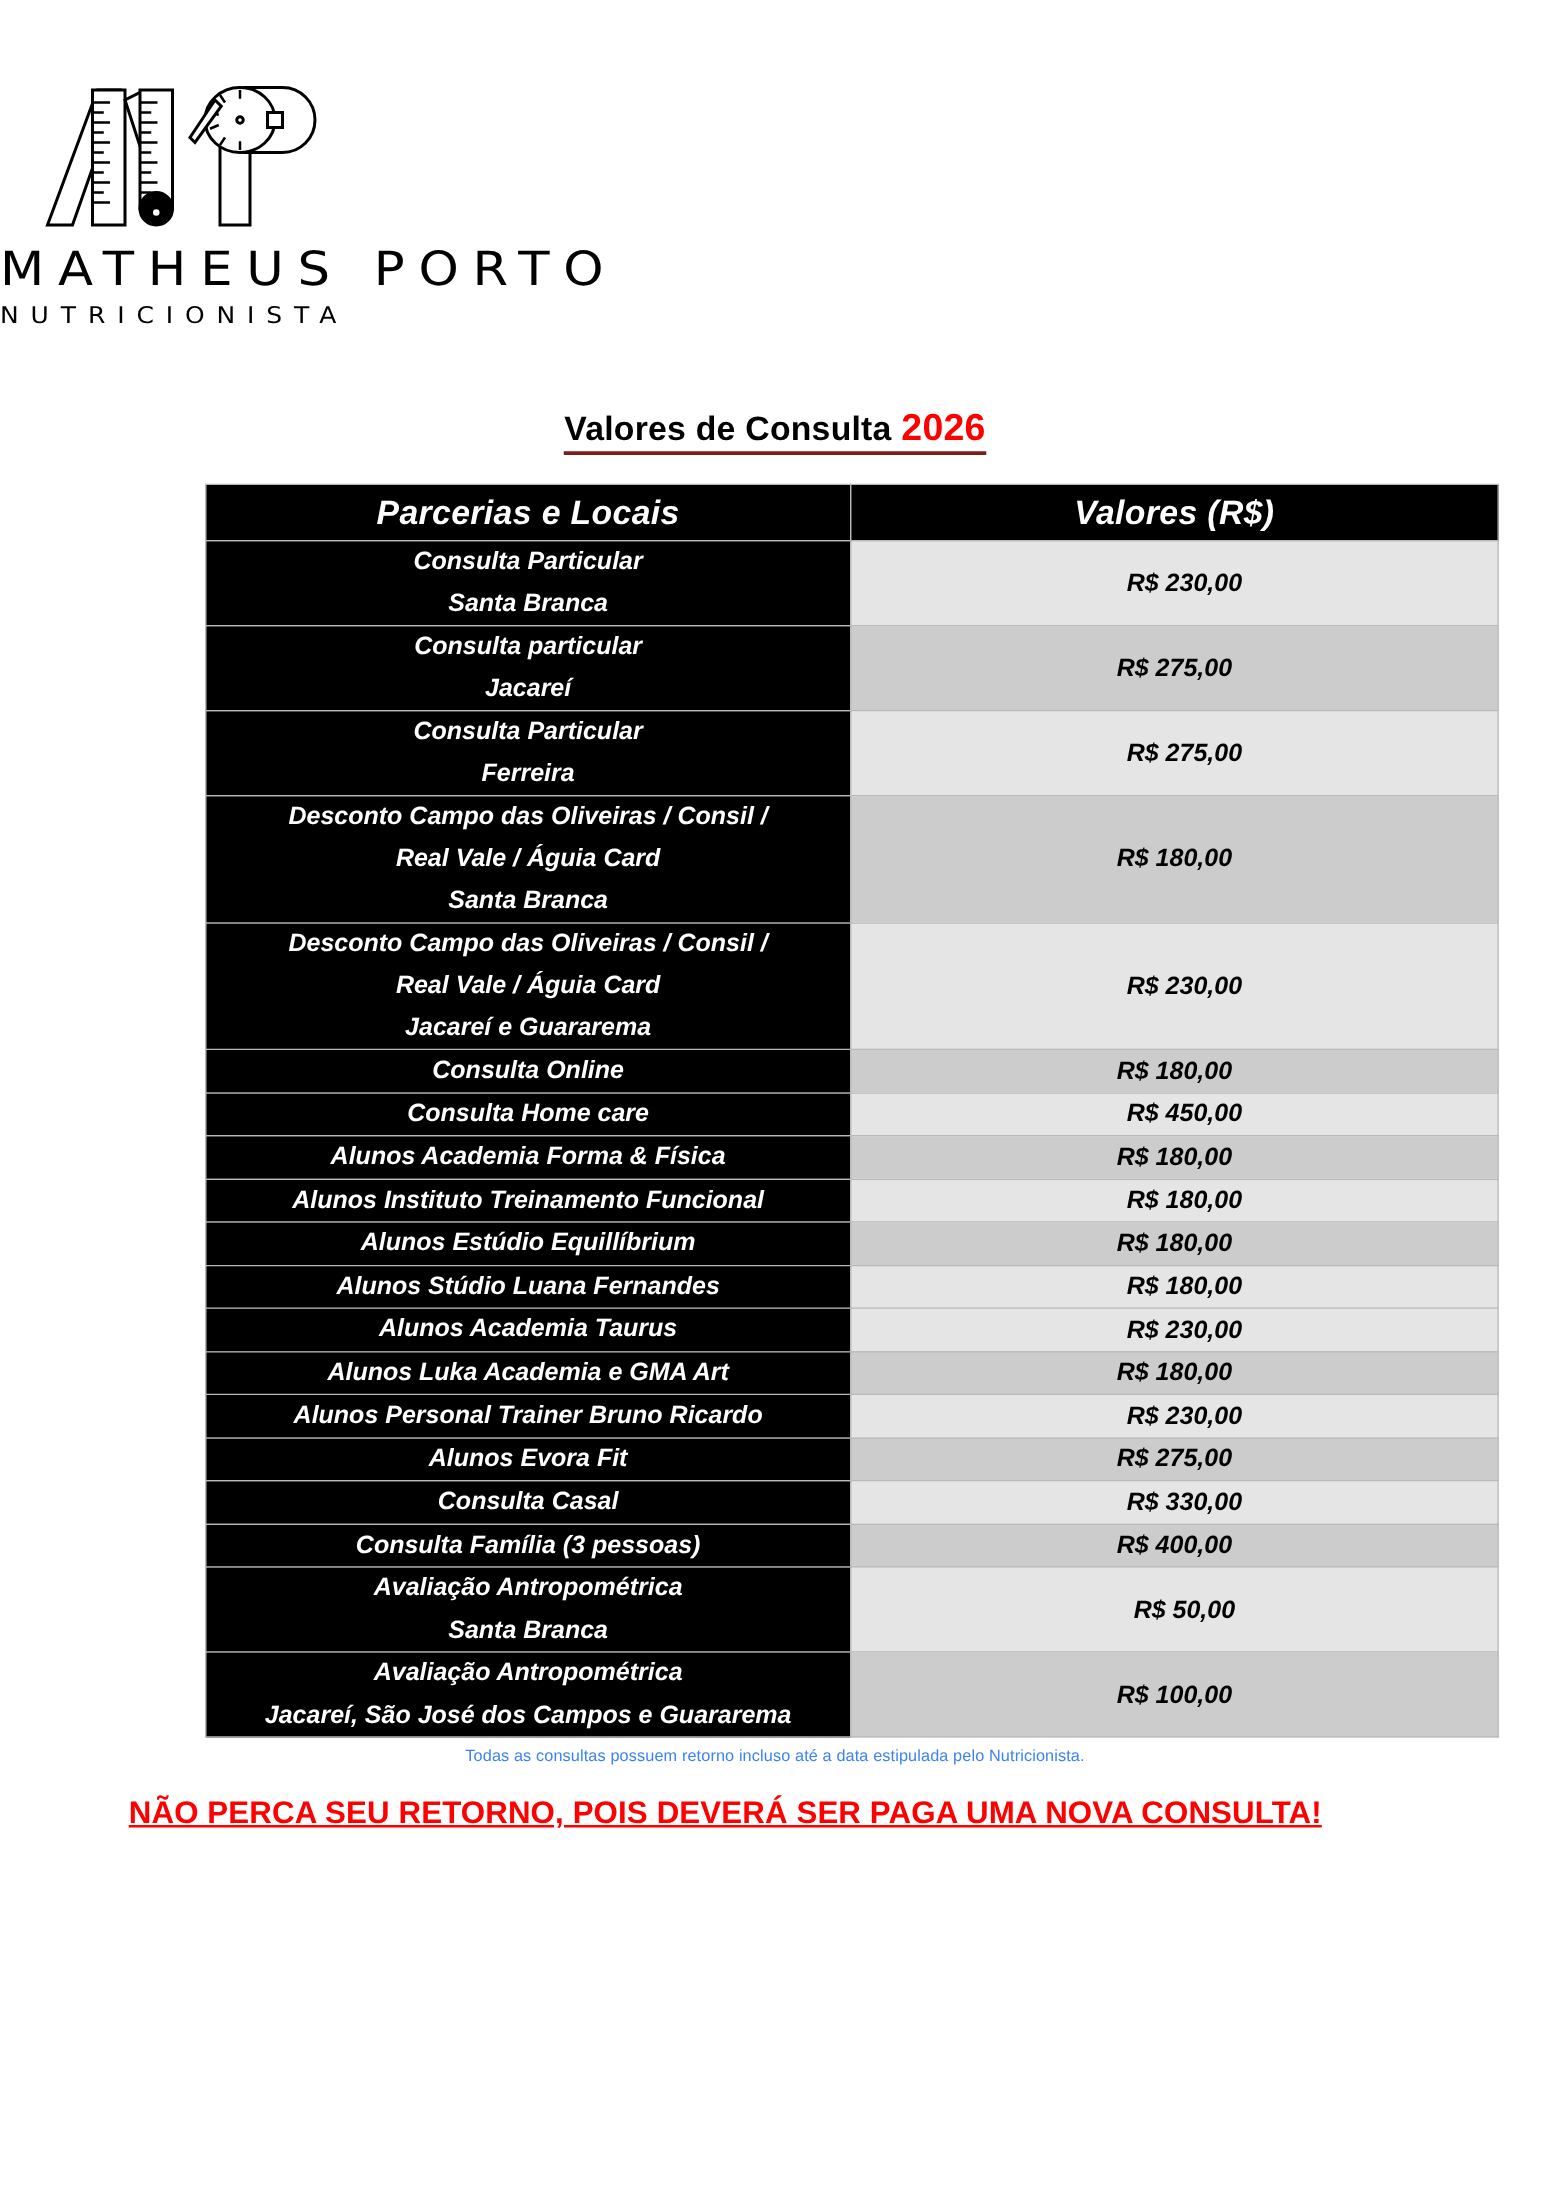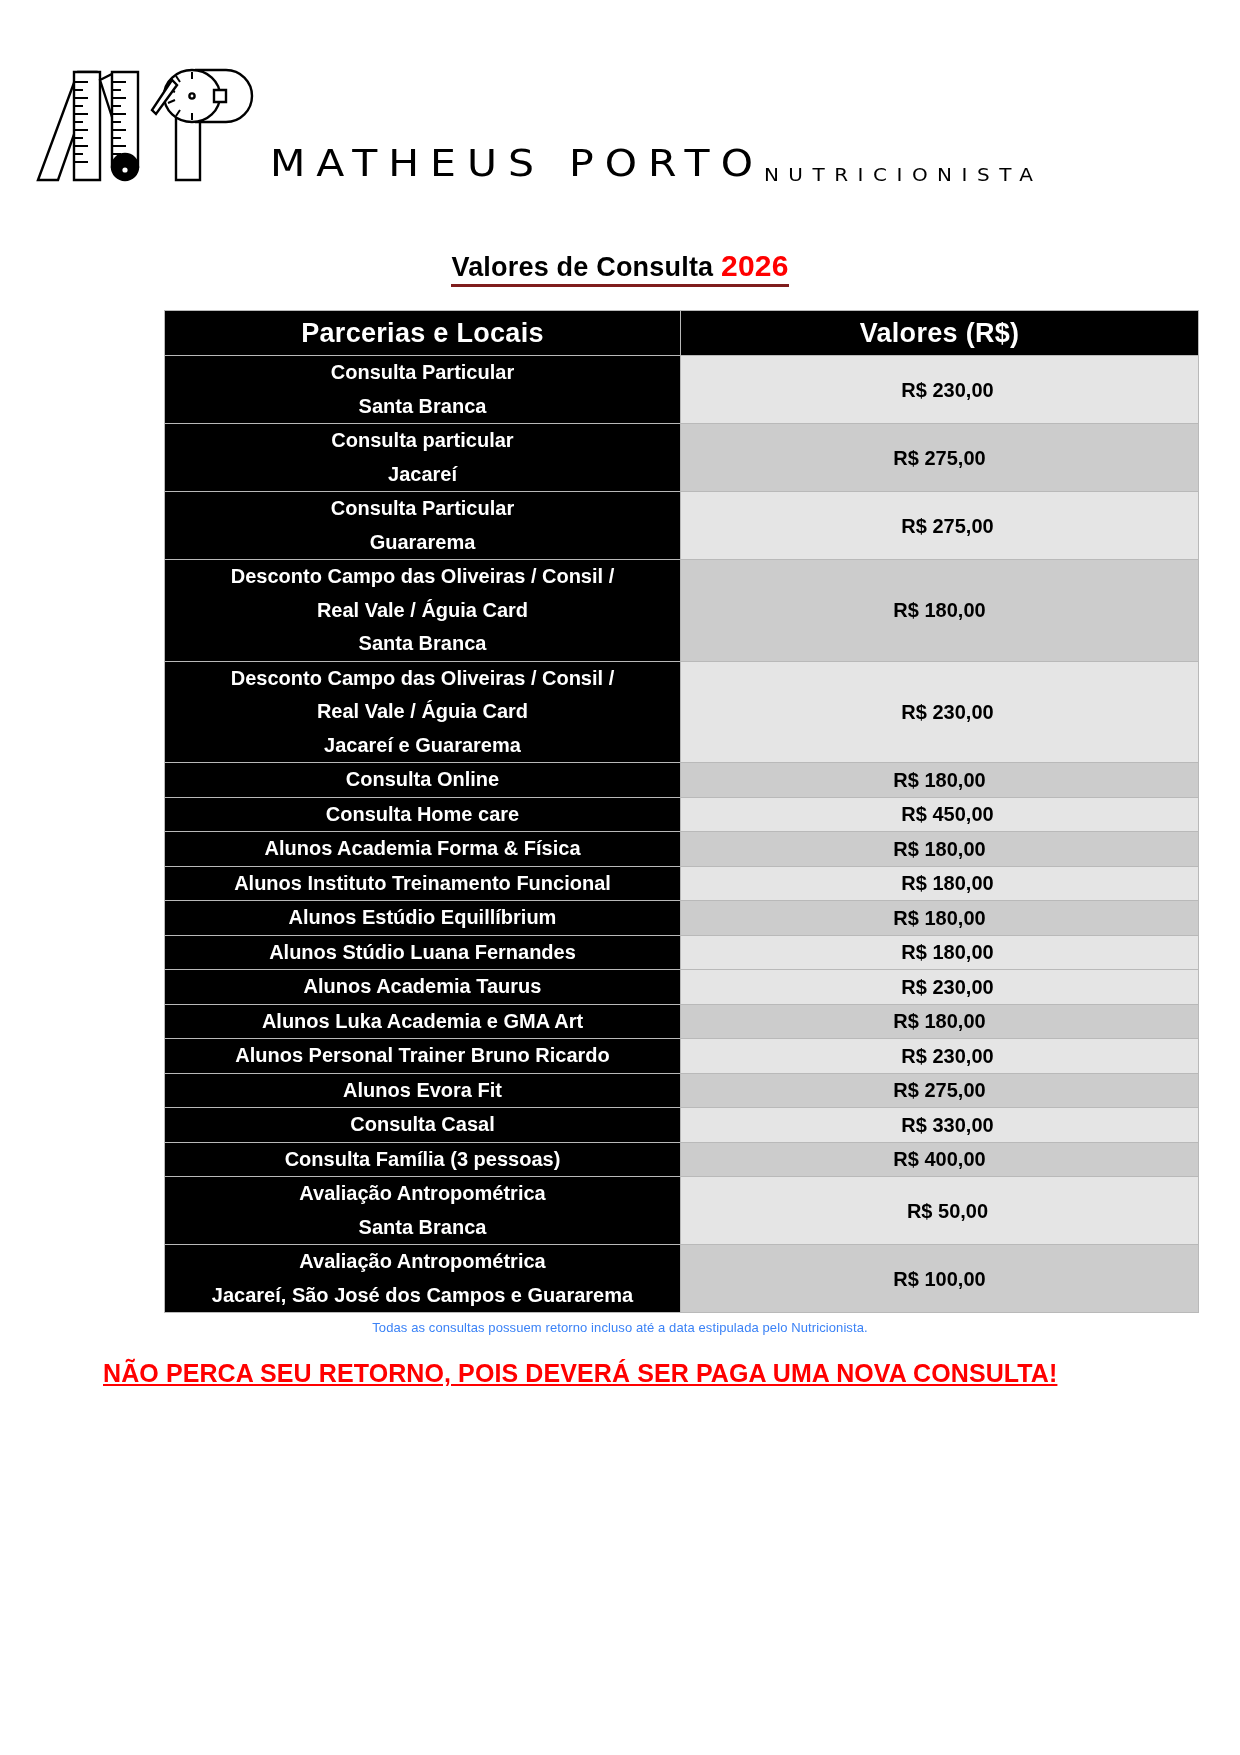--- a/index.html
+++ b/index.html
@@ -14,22 +14,22 @@
     color: #000000;
     position: relative;
     overflow: hidden;
   }
 
   
   .logo-block {
     width: 100%;
     padding-top: 62px;
     display: flex;
-    flex-direction: row;
-    align-items: flex-end;
+    flex-direction: column;
+    align-items: flex-start;
   }
   .logo-mark {
     width: 270px;
     height: 125px;
     display: block;
   }
   .logo-name {
     margin-top: 4px;
     font-size: 41px;
     letter-spacing: 11px;
@@ -65,20 +65,21 @@
   }
   .doc-title .year {
     color: #ff0000;
     font-size: 30px;
   }
 
   
   .table-wrap {
     margin: 23px auto 0 auto;
     width: 912px;
+    font-style: italic;
   }
   table.price-table {
     border-collapse: collapse;
     width: 100%;
     table-layout: fixed;
   }
   table.price-table col.c-name { width: 516px; }
   table.price-table col.c-val  { width: 518px; }
 
   .price-table th, .price-table td {
@@ -210,21 +211,21 @@
         <tr>
           <td class="cell-name">
             <span class="sub-line">Consulta particular</span>
             <span class="sub-line">Jacareí</span>
           </td>
           <td class="cell-val shade-light">R$ 275,00</td>
         </tr>
         <tr>
           <td class="cell-name">
             <span class="sub-line">Consulta Particular</span>
-            <span class="sub-line">Guararema</span>
+            <span class="sub-line">Ferreira</span>
           </td>
           <td class="cell-val shade-dark">R$ 275,00</td>
         </tr>
         <tr>
           <td class="cell-name">
             <span class="sub-line">Desconto Campo das Oliveiras / Consil /</span>
             <span class="sub-line">Real Vale / Águia Card</span>
             <span class="sub-line">Santa Branca</span>
           </td>
           <td class="cell-val shade-light">R$ 180,00</td>

